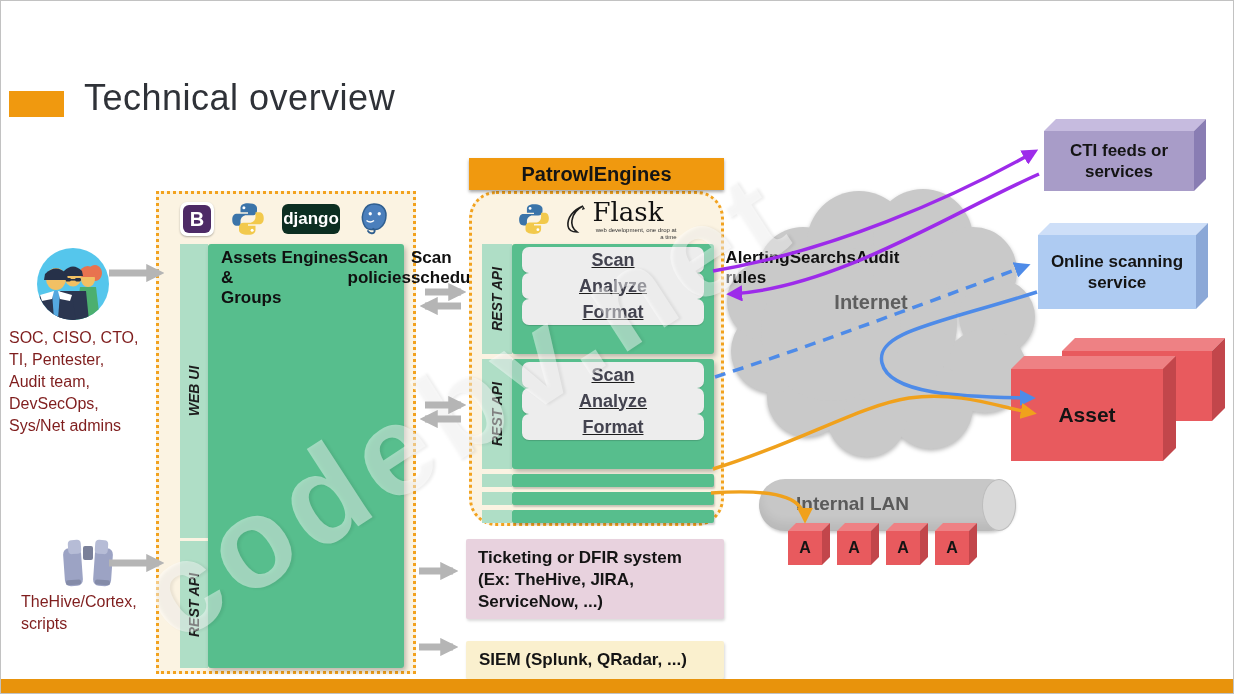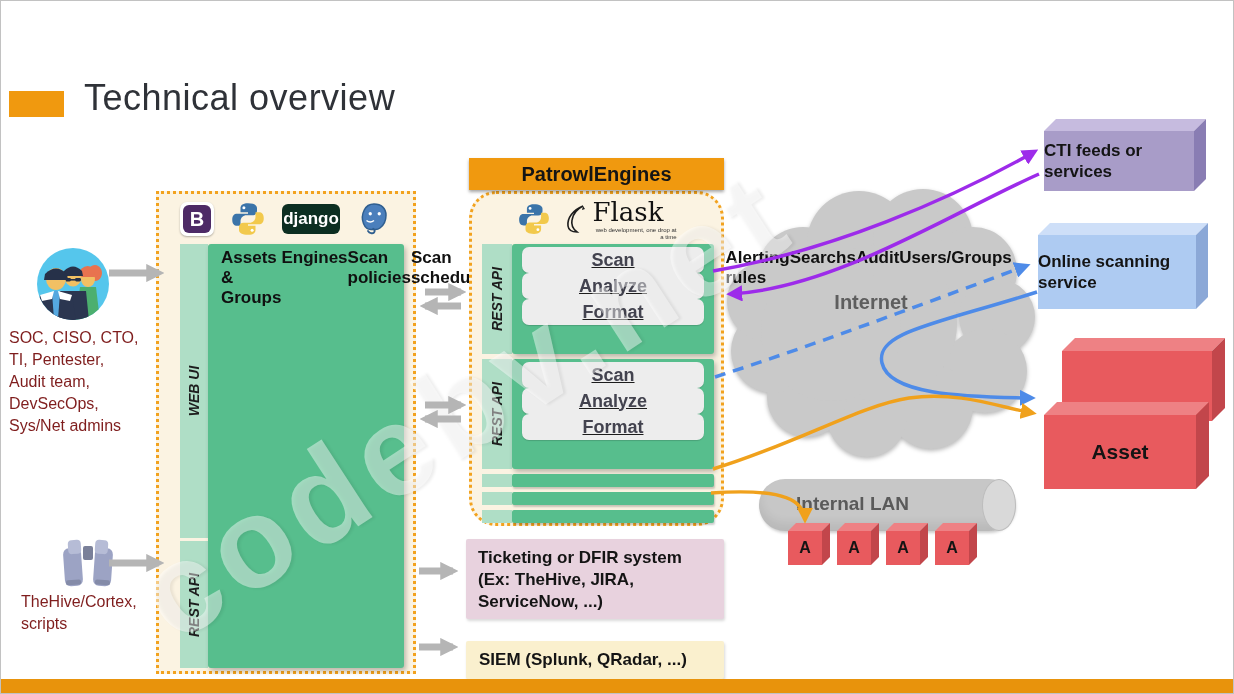--- a/index.html
+++ b/index.html
@@ -43,21 +43,21 @@
   .thin-strip{background:#AFDEC6;}
 
   .ticket-box{background:#E8D2DE;border-radius:2px;box-shadow:1px 2px 3px rgba(0,0,0,.15);
       font-weight:700;font-size:17px;line-height:1.3;padding:8px 12px;box-sizing:border-box;color:#141414;}
   .siem-box{background:#FAF0CE;border-radius:2px;box-shadow:1px 2px 3px rgba(0,0,0,.15);
       font-weight:700;font-size:17px;display:flex;align-items:center;padding:0 13px;box-sizing:border-box;color:#141414;}
 
   
   .b3d{position:absolute;z-index:11;}
   .b3d .face-front{position:absolute;left:0;top:0;width:100%;height:100%;
-      display:flex;align-items:center;justify-content:center;text-align:left;
+      display:flex;align-items:center;justify-content:center;text-align:center;
       font-weight:700;font-size:17px;line-height:1.25;color:#141414;}
   .b3d .face-top{position:absolute;left:0;width:100%;transform:skewX(-45deg);transform-origin:0 100%;}
   .b3d .face-side{position:absolute;left:100%;top:0;height:100%;transform:skewY(-45deg);transform-origin:0 0;}
 
   .cti .face-front{background:#A89CC8;}
   .cti .face-top{background:#C6BBDF;}
   .cti .face-side{background:#897DB3;}
   .online .face-front{background:#AECBF2;}
   .online .face-top{background:#CEDFF8;}
   .online .face-side{background:#8BA8D7;}
@@ -178,21 +178,20 @@
       <div>Assets &amp; Groups</div>
       <div>Engines</div>
       <div>Scan policies</div>
       <div>Scan scheduler</div>
       <div>Scan results</div>
       <div>Dashboards</div>
       <div>Analyzing rules</div>
       <div>Alerting rules</div>
       <div>Searchs</div>
       <div>Audit</div>
-      <div>Users/Groups</div>
     </div>
   </div>
 
   <div class="abs panel-header" style="left:468px;top:157px;width:255px;height:32px;">PatrowlEngines</div>
   <div class="abs panel-body" style="left:468px;top:190px;width:255px;height:335px;border-radius:27px;">
     <div class="logo-row" style="gap:12px;">
       <svg width="34" height="34" viewBox="0 0 48 48">
         <path d="M24,3c-8,0-10,3.5-10,6.5V15h10v2H9.5C5.5,17,3,19.5,3,25s2.5,8,6.5,8H14v-6c0-4.5,3.5-8,8-8h8c3.5,0,6-2.5,6-6V9.5C36,5.5,32,3,24,3z" fill="#3B74A9"></path>
         <circle cx="18.5" cy="9" r="2" fill="#fff"></circle>
         <path d="M24,45c8,0,10-3.5,10-6.5V33H24v-2h14.5c4,0,6.5-2.5,6.5-8s-2.5-8-6.5-8H34v6c0,4.5-3.5,8-8,8h-8c-3.5,0-6,2.5-6,6v3.5C12,42.5,16,45,24,45z" fill="#F2C94C"></path>
@@ -249,21 +248,21 @@
   <div class="b3d online" style="left:1037px;top:234px;width:158px;height:74px;">
     <div class="face-top" style="top:-12px;height:12px;"></div>
     <div class="face-side" style="width:12px;"></div>
     <div class="face-front">Online scanning service</div>
   </div>
   <div class="b3d asset" style="left:1061px;top:350px;width:150px;height:70px;z-index:10;">
     <div class="face-top" style="top:-13px;height:13px;"></div>
     <div class="face-side" style="width:13px;"></div>
     <div class="face-front"></div>
   </div>
-  <div class="b3d asset" style="left:1043px;top:368px;width:152px;height:74px;z-index:11;margin-top:46px;">
+  <div class="b3d asset" style="left:1010px;top:368px;width:152px;height:92px;z-index:11;">
     <div class="face-top" style="top:-13px;height:13px;"></div>
     <div class="face-side" style="width:13px;"></div>
     <div class="face-front">Asset</div>
   </div>
 
   <div class="abs lan-pipe" style="left:758px;top:478px;width:256px;height:52px;">
     <div class="lan-cap"></div>
   </div>
   <div class="abs lan-label" style="left:795px;top:492px;">Internal LAN</div>
   <div class="b3d cube" style="left:787px;top:530px;width:34px;height:34px;z-index:12;">

